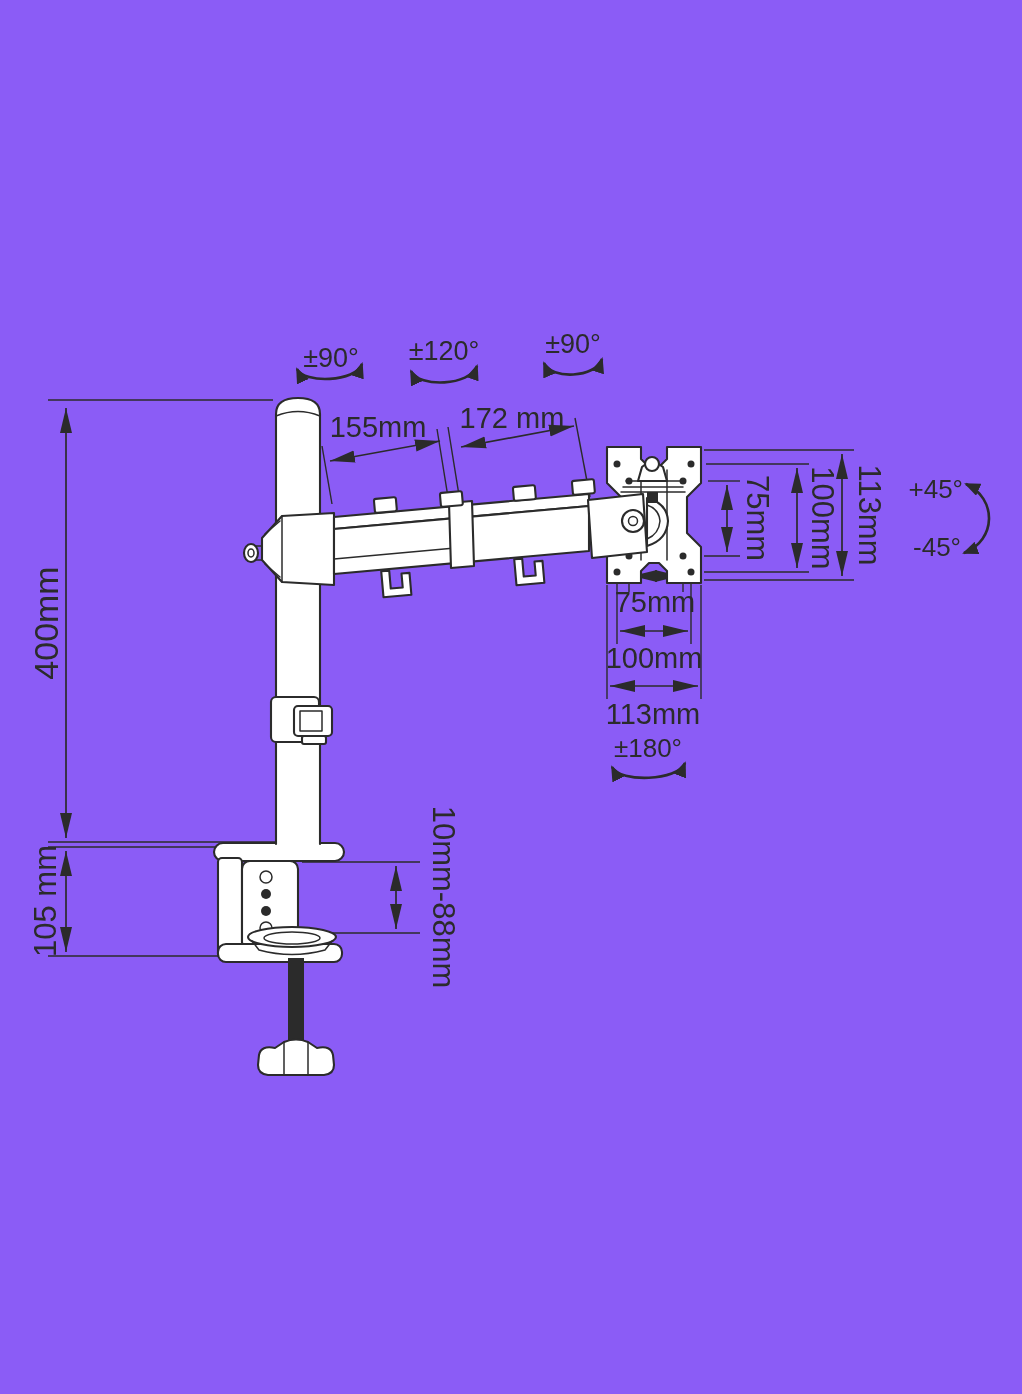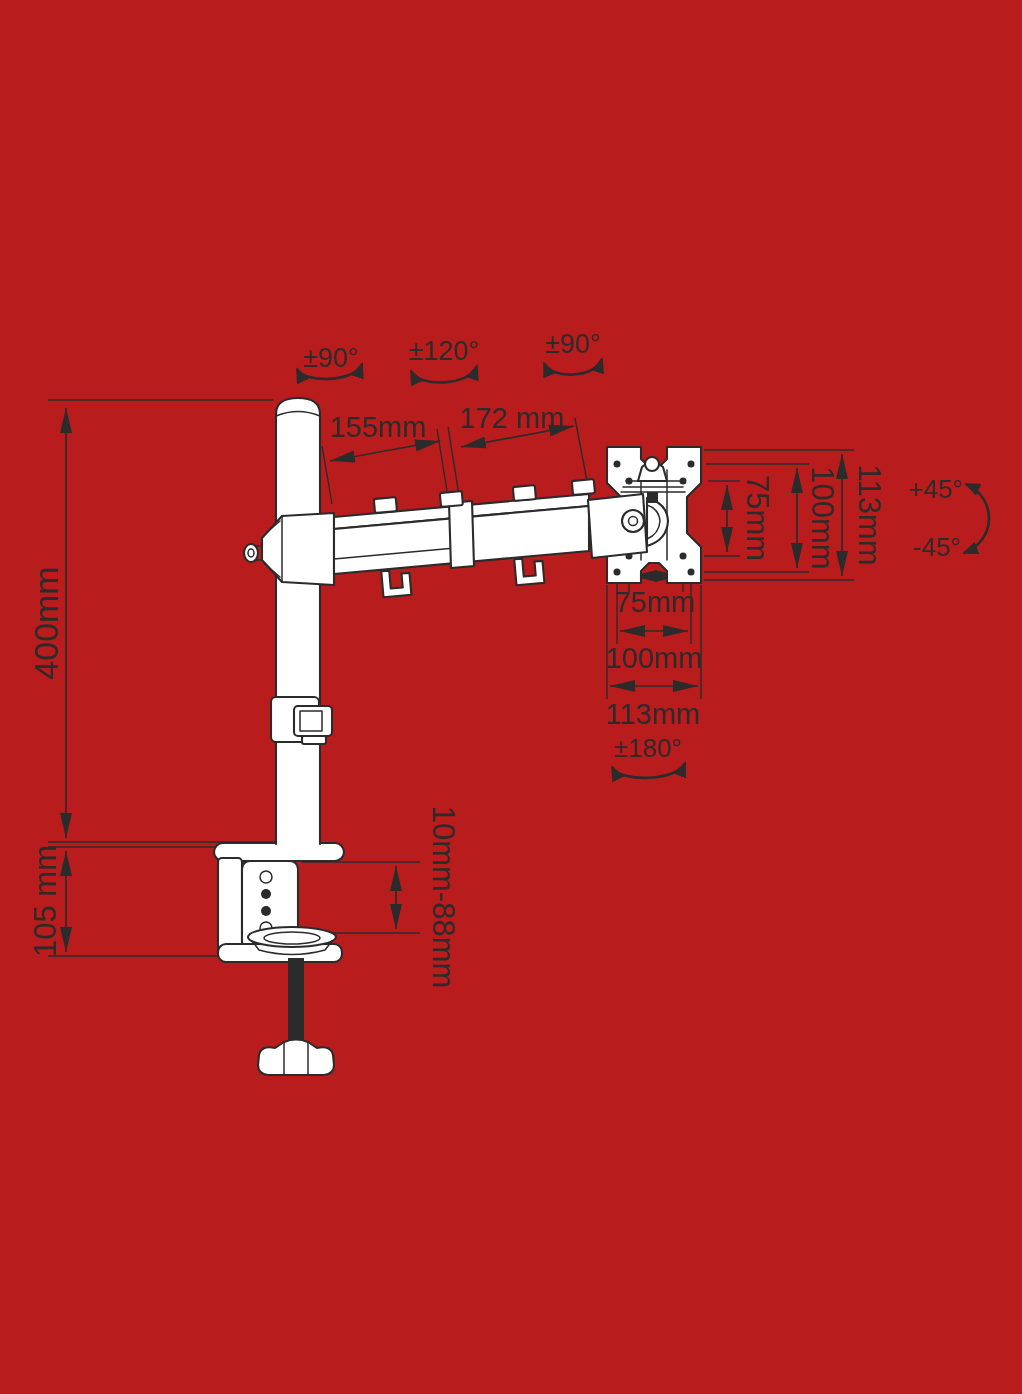--- a/index.html
+++ b/index.html
@@ -1,16 +1,16 @@
 <!DOCTYPE html>
 <html><head>
 <meta charset="utf-8">
 <style>
   html,body { margin:0; padding:0; background:#ffffff; }
-  .page { width:1022px; height:1394px; background:#b91c1c; position:relative; overflow:hidden; }
+  .page { width:1022px; height:1394px; background:#8b5cf6; position:relative; overflow:hidden; }
   svg { display:block; }
   .ext  { stroke:#2b2b2b; stroke-width:1.4; fill:none; }
   .dim  { stroke:#2b2b2b; stroke-width:1.7; fill:none; }
   .draw { stroke:#2b2b2b; stroke-width:2.1; fill:#ffffff; stroke-linejoin:round; stroke-linecap:round; }
   .drawthin { stroke:#2b2b2b; stroke-width:1.5; fill:none; stroke-linejoin:round; stroke-linecap:round; }
   .solid { fill:#2b2b2b; stroke:none; }
   .arc { stroke:#2b2b2b; stroke-width:2.6; fill:none; }
   .lbl { font-family:"Liberation Sans","DejaVu Sans",sans-serif; fill:#2b2b2b;
          text-anchor:middle; dominant-baseline:central; }
   .s26{font-size:26px;} .s27{font-size:27px;} .s28{font-size:29px;}

